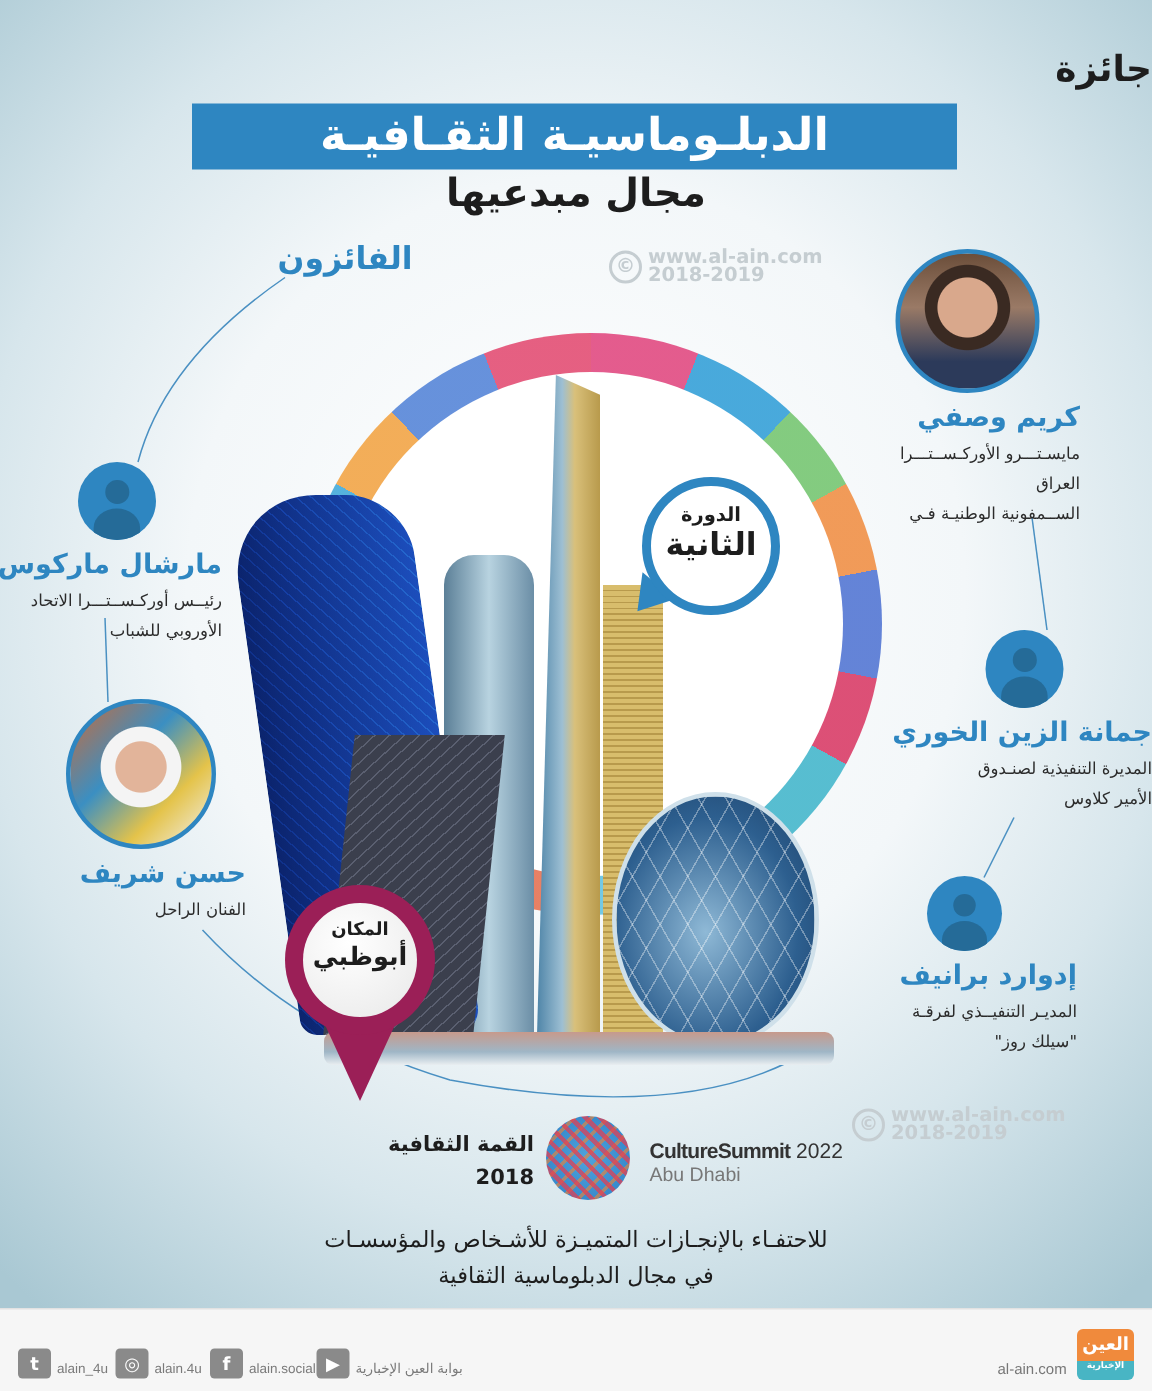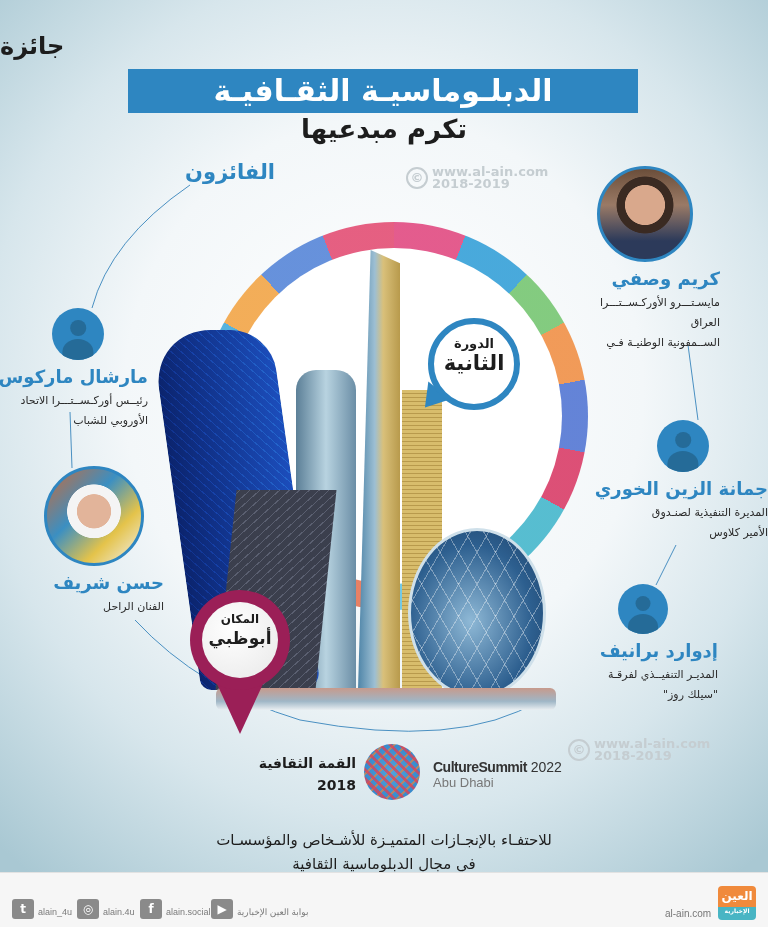--- a/index.html
+++ b/index.html
@@ -8,21 +8,21 @@
     font-family: "DejaVu Sans", sans-serif;
     position: relative;
     background: #f6f6f6;
   }
   .poster {
     position: absolute; left: 0; top: 0; width: 768px; height: 872px;
     background: radial-gradient(ellipse 75% 70% at 50% 45%, #ffffff 0%, #f3f7f9 45%, #d7e6ec 70%, #a9c8d3 100%);
     overflow: hidden;
   }
   .title-top {
-    position: absolute; top: 32px; left: 0; width: 768px; text-align: left;
+    position: absolute; top: 32px; left: 0; width: 768px; text-align: right;
     font-size: 24px; font-weight: bold; color: #1d1d1d; direction: rtl;
   }
   .title-band {
     position: absolute; top: 69px; left: 128px; width: 510px; height: 44px;
     background: #2e86c1; color: #fff; text-align: center;
     font-size: 30px; font-weight: bold; line-height: 44px; direction: rtl;
     letter-spacing: 1px;
   }
   .title-sub {
     position: absolute; top: 114px; left: 0; width: 768px; text-align: center;
@@ -156,21 +156,21 @@
       radial-gradient(circle, #4fa3dc, #2f7fc4);
   }
   .summit-brand {
     position: absolute; left: 433px; top: 760px; font-family: "Liberation Sans", sans-serif;
     font-size: 14px; color: #333; line-height: 15px;
   }
   .summit-brand b { letter-spacing: -0.5px; }
   .summit-brand .city { color: #777; font-size: 13px; }
   .purpose {
     position: absolute; left: 0; top: 814px; width: 768px; text-align: center; direction: rtl;
-    font-size: 15px; color: #1d1d1d; line-height: 24px; margin-top: 14px;
+    font-size: 15px; color: #1d1d1d; line-height: 24px;
   }
   
   .footer {
     position: absolute; left: 0; top: 872px; width: 768px; height: 55px; background: #f6f6f6;
     border-top: 1px solid #e2e2e2;
   }
   .social { position: absolute; top: 26px; display: flex; align-items: center; gap: 4px; }
   .social .ico {
     width: 22px; height: 20px; border-radius: 3px; background: #8a8a8a; color: #fff;
     font-size: 12px; font-weight: bold; text-align: center; line-height: 20px;
@@ -184,21 +184,21 @@
   }
   .brand-logo small { display: block; font-size: 6px; line-height: 10px; }
 </style>
 </head>
 <body>
 
 <div class="poster">
 
   <div class="title-top">جائزة</div>
   <div class="title-band">الدبلـوماسيـة الثقـافيـة</div>
-  <div class="title-sub">تكرم مبدعيها</div>
+  <div class="title-sub">مجال مبدعيها</div>
 
   <div class="watermark" style="left:406px; top:166px;">
     <span class="c">©</span>
     <span>
       <span>www.al-ain.com</span><br>
       <span>2018-2019</span>
     </span>
   </div>
 
   <div class="winners-label">الفائزون</div>

